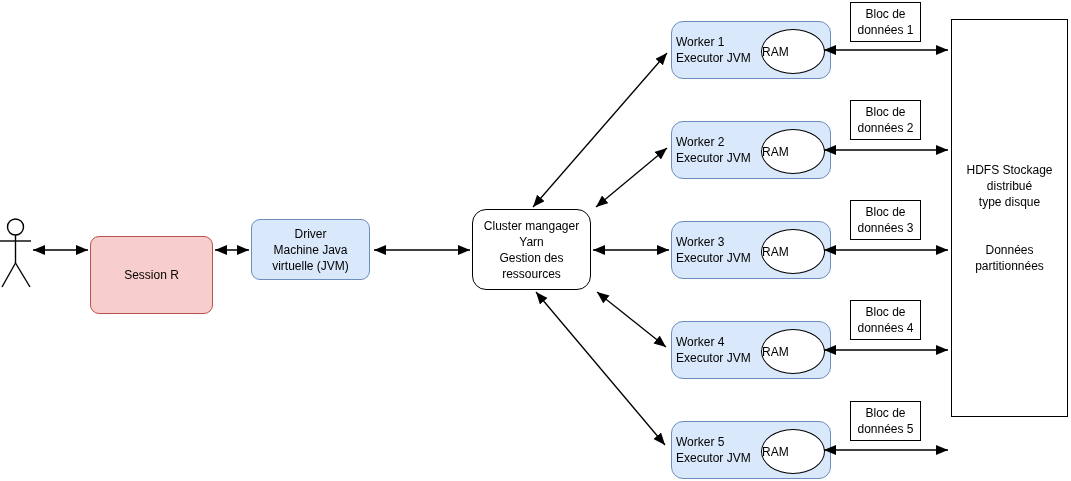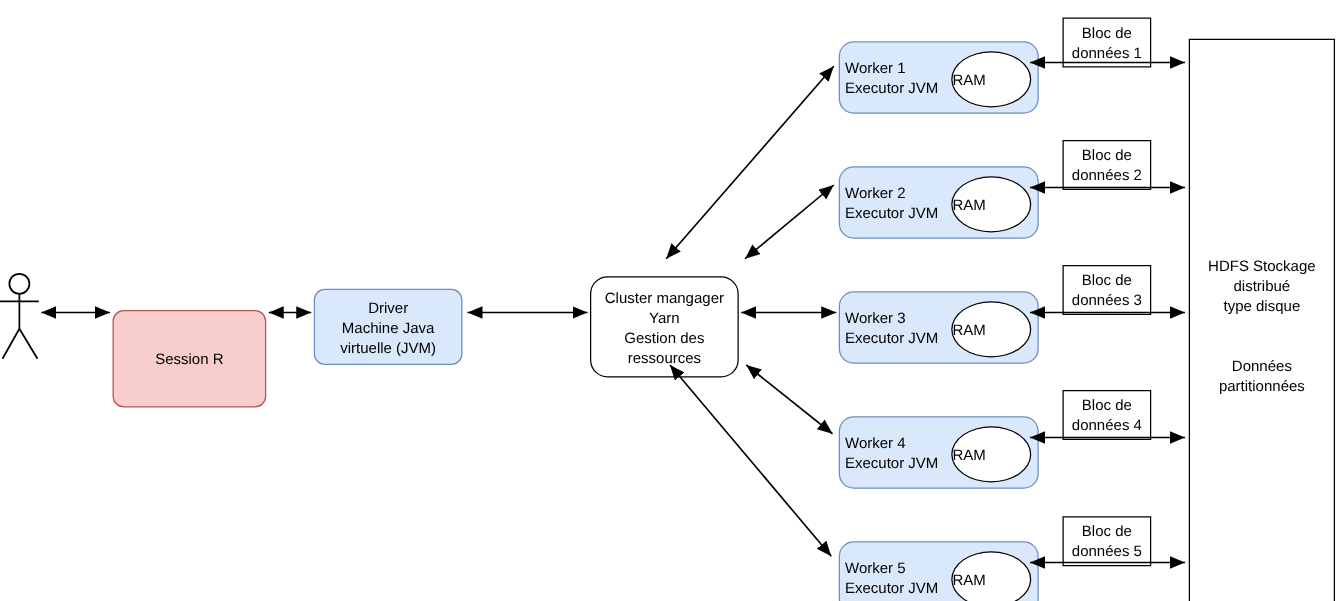--- a/index.html
+++ b/index.html
@@ -1,35 +1,35 @@
 <!DOCTYPE html>
 <html style="--worker_fill: #dae8fc; --worker_border: #6c8ebf; --session_fill: #f8cecc; --session_border: #b85450; --line: #000000;"><head>
 <meta charset="utf-8">
 <style>
   html,body{margin:0;padding:0;background:#fff;}
   .canvas{position:relative;width:1071px;height:481px;background:#fff;overflow:hidden;
           font-family:"Liberation Sans",sans-serif;font-size:12px;color:#000;}
   .node{position:absolute;box-sizing:border-box;border:1px solid #000;background:#fff;
         display:flex;flex-direction:column;align-items:center;justify-content:center;
-        text-align:center;line-height:16px;margin-top:12px;}
+        text-align:center;line-height:16px;}
   .txt-line{height:16px;white-space:nowrap;}
   .bulle{left:70px;top:119px;width:318px;height:261px;border-radius:32px;background:#fff;}
   .bulle-title{position:absolute;left:0;top:18px;width:100%;text-align:center;}
   .session{left:90px;top:236px;width:123px;height:78px;border-radius:9px;
            background:var(--session_fill);border-color:var(--session_border);}
   .driver{left:251px;top:219px;width:119px;height:61px;border-radius:9px;
           background:var(--worker_fill);border-color:var(--worker_border);}
   .cluster{left:472px;top:209px;width:119px;height:81px;border-radius:14px;}
   .worker{left:671px;width:160px;height:58px;border-radius:12px;
           background:var(--worker_fill);border-color:var(--worker_border);
           align-items:flex-start;padding-left:4px;text-align:left;}
   .ram{position:absolute;left:89px;top:7px;width:62px;height:43px;border:1px solid #000;
        background:#fff;border-radius:50%;display:flex;align-items:center;}
   .bloc{left:850px;width:71px;height:40px;}
-  .hdfs{left:951px;top:19px;width:117px;height:459px;}
+  .hdfs{left:951px;top:19px;width:117px;height:398px;}
   .links{position:absolute;left:0;top:0;width:1071px;height:481px;pointer-events:none;}
   .links line,.links circle{stroke:var(--line);fill:none;}
   .conn{stroke-width:1.3;}
   .actor{stroke-width:1.4;}
   .links marker path{fill:var(--line);}
 </style>
 </head>
 <body>
 
 <div class="canvas">

